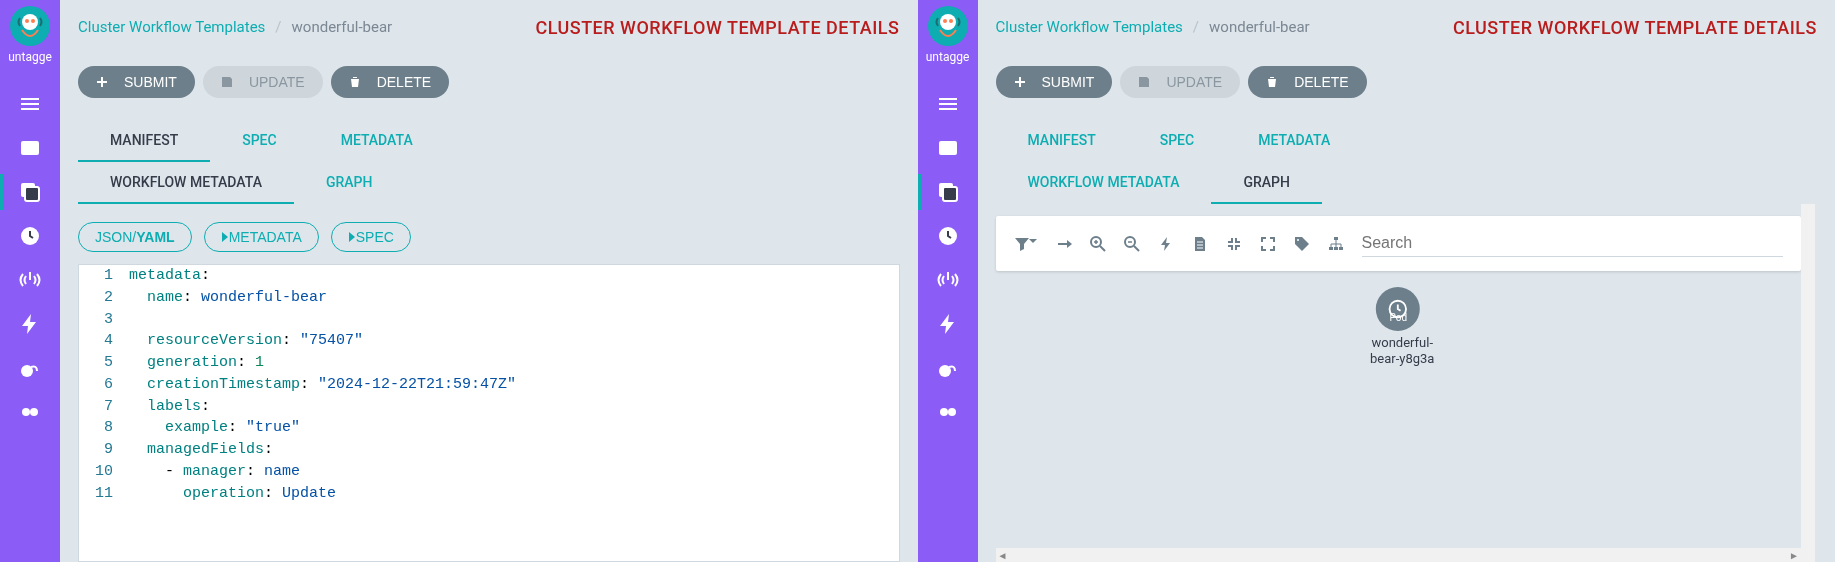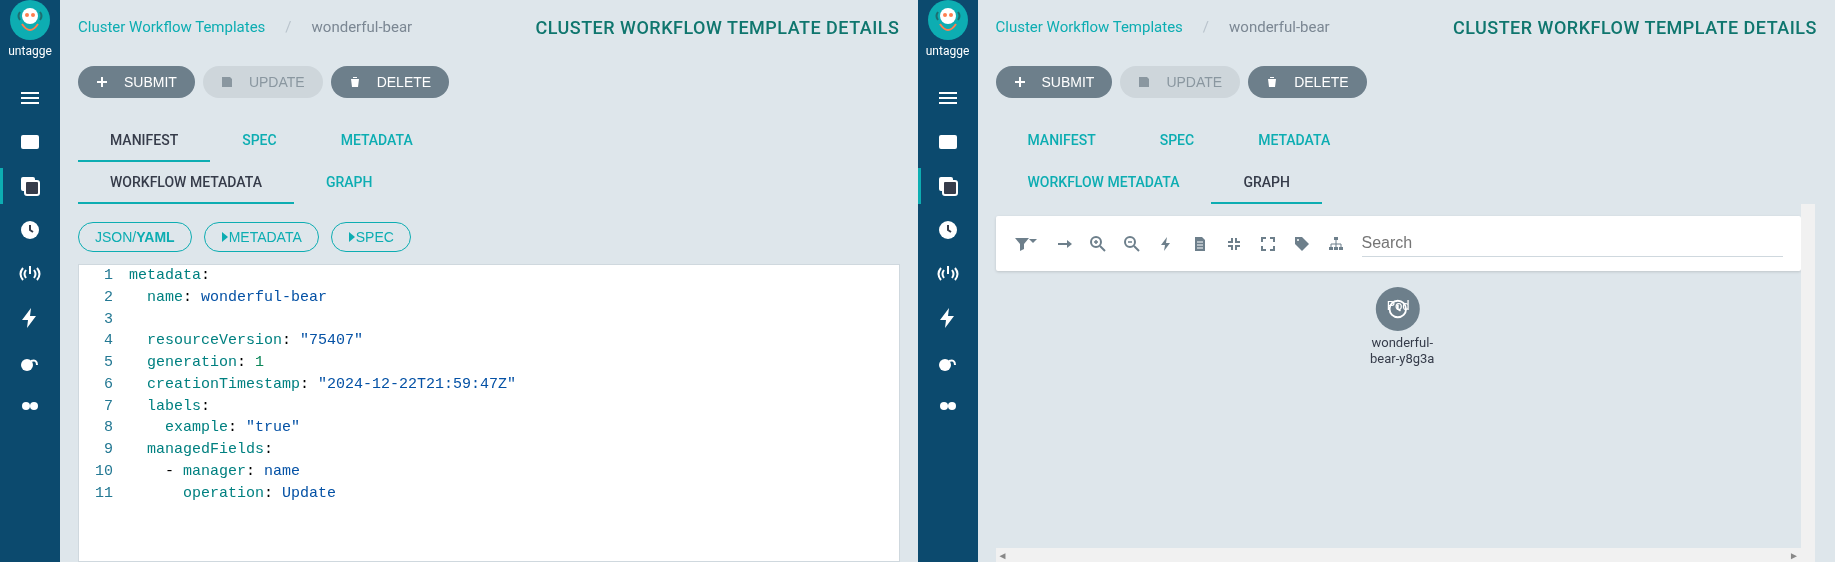--- a/index.html
+++ b/index.html
@@ -11,24 +11,25 @@
   height: 562px;
   overflow: hidden;
 }
 .panel {
   display: flex;
   flex: 1;
   min-width: 0;
 }
 .sidebar {
   width: 60px;
-  background: #0c4a6e;
+  background: #8b5cf6;
   display: flex;
   flex-direction: column;
   align-items: center;
+  padding-top: 6px;
   flex-shrink: 0;
 }
 .sidebar .logo {
   width: 40px;
   height: 40px;
   border-radius: 50%;
   background: #0dadb2;
   display: flex;
   align-items: center;
   justify-content: center;
@@ -71,29 +72,29 @@
 }
 .topbar {
   display: flex;
   align-items: center;
   justify-content: space-between;
   height: 42px;
 }
 .breadcrumb {
   display: flex;
   align-items: center;
-  gap: 20px;
+  gap: 10px;
   font-size: 15px;
   justify-content: center;
 }
 .breadcrumb a { color: #0dadb2; text-decoration: none; }
 .breadcrumb .sep { color: #b9c3cc; }
 .breadcrumb .current { color: #7b8793; }
 .page-title {
-  color: #0f766e;
+  color: #b91c1c;
   font-size: 18px;
   font-weight: 500;
   letter-spacing: 0.5px;
 }
 .toolbar {
   display: flex;
   gap: 8px;
   padding: 18px 0 22px 0;
 }
 .btn {
@@ -214,22 +215,22 @@
   border-radius: 50%;
   background: #6d7f8b;
   display: flex;
   align-items: center;
   justify-content: center;
   position: relative;
 }
 .node-circle svg { width: 22px; height: 22px; fill: #fff; }
 .node-type {
   position: absolute;
-  bottom: 18px;
-  font-size: 13px;
+  bottom: 8px;
+  font-size: 10px;
   color: #fff;
   margin-top: 48px;
 }
 .node-label {
   font-size: 13px;
   color: #363c4a;
   text-align: center;
   margin-top: 4px;
   line-height: 1.2;
   margin-left: 8px;

